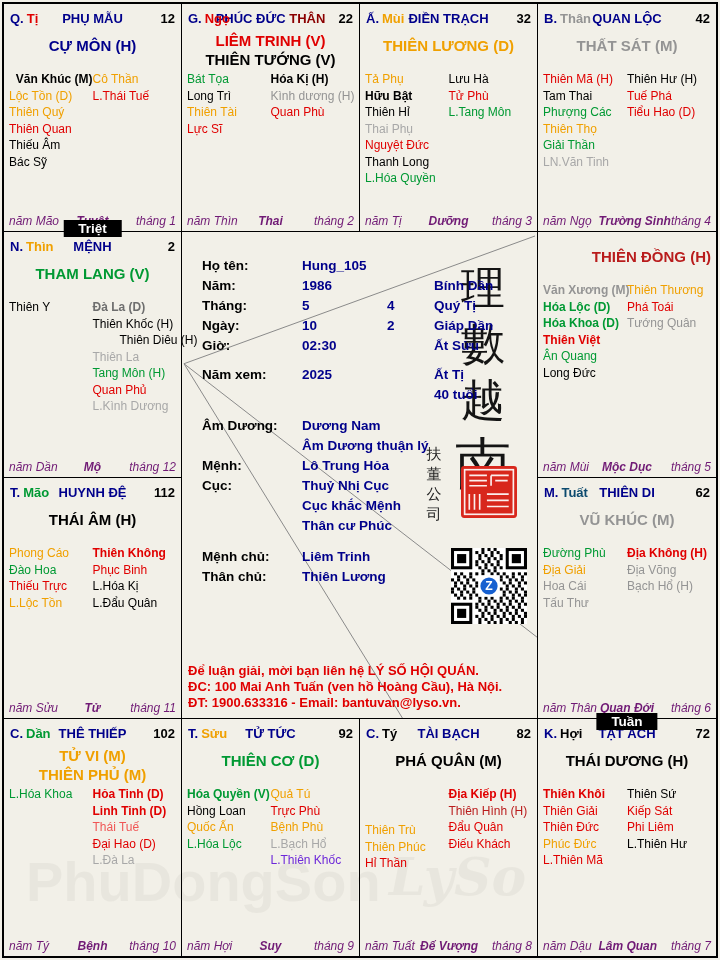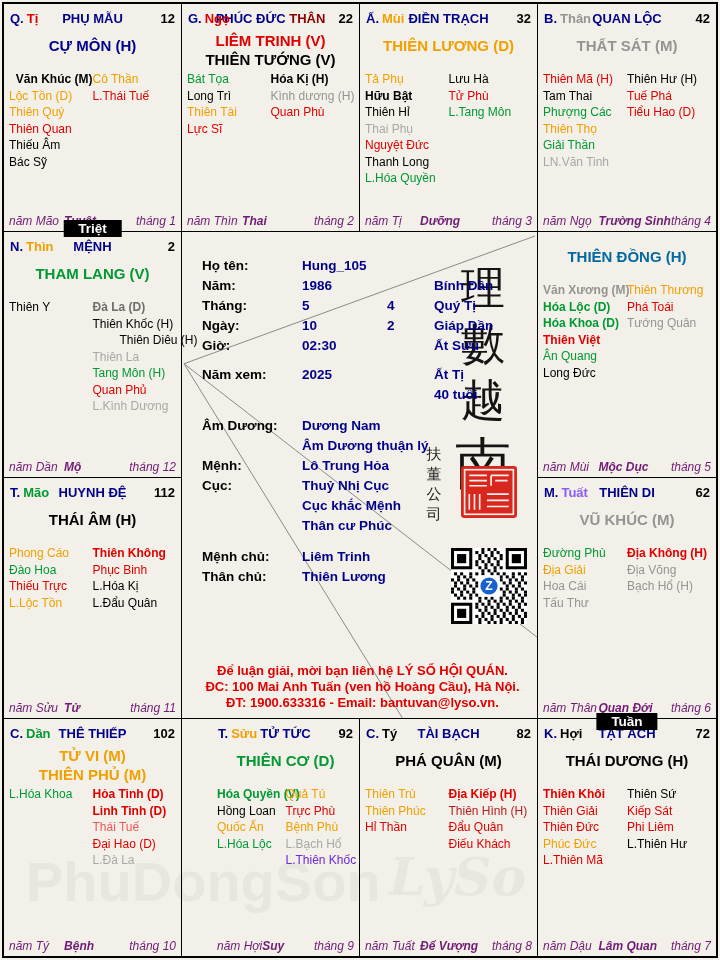--- a/index.html
+++ b/index.html
@@ -38,21 +38,21 @@
   .pextra{color:#8B0000;}
   .pnum{position:absolute;right:1px;top:0;color:#000;}
   .mains{height:40px;text-align:center;font-weight:bold;font-size:15px;line-height:19px;margin-top:3px;white-space:nowrap;}
   .mains.single{line-height:30px;}
   .cols{display:flex;font-size:12px;line-height:16.5px;white-space:nowrap;}
   .lcol{width:50%;}
   .rcol{width:50%;}
   .star.b{font-weight:bold;}
   .foot{position:absolute;left:5px;right:5px;bottom:3px;font-size:12px;display:flex;color:#701a75;font-style:italic;}
   .fy{width:33%;text-align:left;white-space:nowrap;}
-  .fs{width:34%;font-weight:bold;white-space:nowrap;}
+  .fs{width:34%;text-align:center;font-weight:bold;white-space:nowrap;}
   .fm{width:33%;text-align:right;white-space:nowrap;}
   .bdg{
     position:absolute;left:50%;transform:translateX(-50%);
     background:#000;color:#fff;font-weight:bold;font-size:13.5px;
     padding:1px 15px;z-index:30;white-space:nowrap;
   }
   .bdg.top{top:-12px;}
   .bdg.bottom{bottom:-12px;}
 
   
@@ -72,21 +72,21 @@
   .ival{color:#00008B;font-weight:bold;}
   #calli{position:absolute;right:26px;top:28px;width:56px;text-align:center;
     font-family:"DejaVu Serif",serif;color:#141414;z-index:1;}
   .cchar{font-size:44px;line-height:56px;}
   .cchar.big{font-size:56px;line-height:72px;}
   #calli-side{position:absolute;right:94px;top:212px;width:18px;text-align:center;
     font-family:"DejaVu Serif",serif;color:#222;z-index:1;}
   .schar{font-size:15px;line-height:20px;}
   #seal{position:absolute;right:20px;top:234px;z-index:3;}
   #qr{position:absolute;right:10px;top:316px;z-index:3;}
-  #contact{position:absolute;left:6px;right:0;bottom:7px;text-align:center;
+  #contact{position:absolute;left:6px;right:0;bottom:7px;text-align:left;
     color:#e00000;font-weight:bold;font-size:13px;line-height:16px;z-index:2;white-space:nowrap;}
   .wm{position:absolute;font-weight:bold;color:#5f594b;opacity:0.06;pointer-events:none;z-index:0;}
   #wm-left{left:22px;top:845px;font-size:56px;}
   #wm-right{left:385px;top:842px;font-size:52px;font-style:italic;font-family:"DejaVu Serif",serif;}
 </style>
 </head>
 <body>
 
 <div id="chart">
 
@@ -531,21 +531,21 @@
       </div>
       <div class="foot">
         <span class="fy">năm Dần</span>
         <span class="fs">Mộ</span>
         <span class="fm">tháng 12</span>
       </div>
       <div class="bdg top">Triệt</div>
     </div>
     <div class="cell lastc" style="grid-area: 2 / 4;">
       <div class="mains single">
-        <div class="mstar" style="color: #0369a1;">THIÊN ĐỒNG (H)</div>
+        <div class="mstar" style="color: #b91c1c; text-align: right;">THIÊN ĐỒNG (H)</div>
       </div>
       <div class="cols">
         <div class="lcol">
           <div class="star b" style="color: rgb(148, 148, 148);">Văn Xương (M)</div>
           <div class="star b" style="color: rgb(0, 153, 51);">Hóa Lộc (D)</div>
           <div class="star b" style="color: rgb(0, 153, 51);">Hóa Khoa (D)</div>
           <div class="star b" style="color: rgb(224, 0, 0);">Thiên Việt</div>
           <div class="star" style="color: rgb(0, 153, 51);">Ân Quang</div>
           <div class="star" style="color: rgb(0, 0, 0);">Long Đức</div>
         </div>
@@ -580,21 +580,21 @@
           <div class="star" style="color: rgb(0, 0, 0);">L.Đẩu Quân</div>
         </div>
       </div>
       <div class="foot">
         <span class="fy">năm Sửu</span>
         <span class="fs">Tử</span>
         <span class="fm">tháng 11</span>
       </div>
     </div>
     <div class="cell lastc" style="grid-area: 3 / 4;">
-      <div class="hdr"><span class="sb"><span class="stem">M.</span><span class="branch" style="color: #8b5cf6;">Tuất</span></span><span class="pc"><span class="pname">THIÊN DI</span></span><span class="pnum">62</span></div>
+      <div class="hdr"><span class="sb"><span class="stem">M.</span><span class="branch" style="color: #0c4a6e;">Tuất</span></span><span class="pc"><span class="pname">THIÊN DI</span></span><span class="pnum">62</span></div>
       <div class="mains single">
         <div class="mstar" style="color: rgb(148, 148, 148);">VŨ KHÚC (M)</div>
       </div>
       <div class="cols">
         <div class="lcol">
           <div class="star" style="color: rgb(0, 153, 51);">Đường Phù</div>
           <div class="star" style="color: rgb(240, 160, 0);">Địa Giải</div>
           <div class="star" style="color: rgb(148, 148, 148);">Hoa Cái</div>
           <div class="star" style="color: rgb(148, 148, 148);">Tấu Thư</div>
         </div>
@@ -628,21 +628,21 @@
           <div class="star" style="color: rgb(224, 0, 0);">Đại Hao (D)</div>
           <div class="star" style="color: rgb(168, 168, 168);">L.Đà La</div>
         </div>
       </div>
       <div class="foot">
         <span class="fy">năm Tý</span>
         <span class="fs">Bệnh</span>
         <span class="fm">tháng 10</span>
       </div>
     </div>
-    <div class="cell lastr" style="grid-area: 4 / 2; margin-left: 30px;">
+    <div class="cell lastr" style="grid-area: 4 / 2;">
       <div class="hdr"><span class="sb"><span class="stem">T.</span><span class="branch" style="color: rgb(240, 160, 0);">Sửu</span></span><span class="pc"><span class="pname">TỬ TỨC</span></span><span class="pnum">92</span></div>
       <div class="mains single">
         <div class="mstar" style="color: rgb(0, 153, 51);">THIÊN CƠ (D)</div>
       </div>
       <div class="cols">
         <div class="lcol">
           <div class="star b" style="color: rgb(0, 153, 51);">Hóa Quyền (V)</div>
           <div class="star" style="color: rgb(0, 0, 0);">Hồng Loan</div>
           <div class="star" style="color: rgb(240, 160, 0);">Quốc Ấn</div>
           <div class="star" style="color: rgb(0, 153, 51);">L.Hóa Lộc</div>
@@ -661,21 +661,21 @@
         <span class="fm">tháng 9</span>
       </div>
     </div>
     <div class="cell lastr" style="grid-area: 4 / 3;">
       <div class="hdr"><span class="sb"><span class="stem">C.</span><span class="branch" style="color: rgb(0, 0, 0);">Tý</span></span><span class="pc"><span class="pname">TÀI BẠCH</span></span><span class="pnum">82</span></div>
       <div class="mains single">
         <div class="mstar" style="color: rgb(0, 0, 0);">PHÁ QUÂN (M)</div>
       </div>
       <div class="cols">
         <div class="lcol">
-          <div class="star" style="color: rgb(240, 160, 0);">Thiên Trù</div>
+          <div class="star" style="color: rgb(240, 160, 0); margin-top: 36px;">Thiên Trù</div>
           <div class="star" style="color: rgb(240, 160, 0);">Thiên Phúc</div>
           <div class="star" style="color: rgb(224, 0, 0);">Hỉ Thần</div>
         </div>
         <div class="rcol">
           <div class="star b" style="color: rgb(224, 0, 0);">Địa Kiếp (H)</div>
           <div class="star" style="color: #b91c1c;">Thiên Hình (H)</div>
           <div class="star" style="color: rgb(224, 0, 0);">Đẩu Quân</div>
           <div class="star" style="color: rgb(224, 0, 0);">Điếu Khách</div>
         </div>
       </div>

